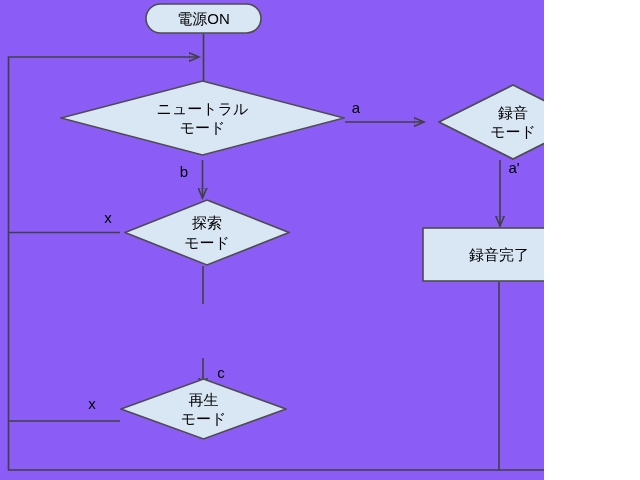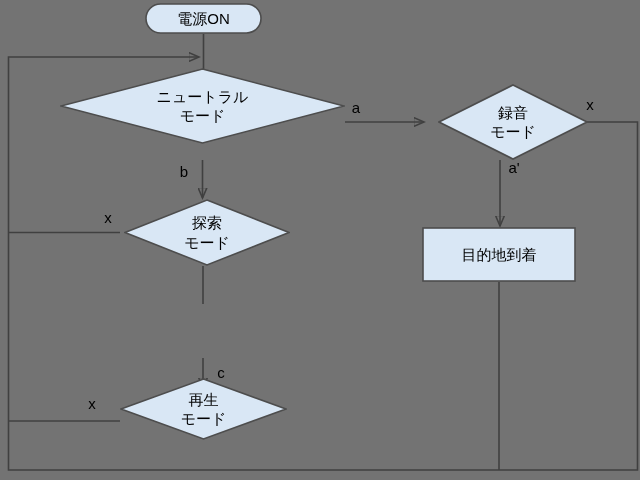--- a/index.html
+++ b/index.html
@@ -1,17 +1,17 @@
 <!DOCTYPE html>
 <html><head>
 <meta charset="utf-8">
 <style>
   html,body{margin:0;padding:0;background:#ffffff;}
   .canvas{
-    position:relative;width:640px;height:480px;background:#737373;overflow:hidden;
+    position:relative;width:544px;height:480px;background:#8b5cf6;overflow:hidden;
     font-family:"Liberation Sans","DejaVu Sans",sans-serif;color:#000;
   }
   .wires{position:absolute;left:0;top:0;width:640px;height:480px;}
   .wires path, .wires line{stroke:#404040;stroke-width:1.6;fill:none;}
   .node{position:absolute;}
   .node svg{position:absolute;left:0;top:0;display:block;}
   .node .shape{fill:#d9e7f5;stroke:#4d4d4d;stroke-width:1.6;}
   .nlabel{
     position:absolute;inset:0;display:flex;align-items:center;justify-content:center;
     text-align:center;white-space:pre-line;font-size:15px;line-height:1.3;color:#000;
@@ -45,41 +45,41 @@
     <path d="M120,421 L8.5,421"></path>
   </svg>
 
   <div class="node" style="left:145px;top:3px;width:117px;height:31px">
     <svg width="117" height="31">
         <rect class="shape" x="1" y="1" width="115" height="29" rx="14.5" ry="14.5"></rect>
       </svg>
     <div class="nlabel">電源ON</div>
   </div>
 
-  <div class="node" style="left:60px;top:68px;width:285px;height:76px">
+  <div class="node" style="left:60px;top:80px;width:285px;height:76px">
     <svg width="285" height="76">
         <polygon class="shape" points="142.5,1 284,38 142.5,75 1,38"></polygon>
       </svg>
     <div class="nlabel">ニュートラル
 モード</div>
   </div>
 
   <div class="node" style="left:438px;top:84px;width:150px;height:76px">
     <svg width="150" height="76">
         <polygon class="shape" points="75,1 149,38 75,75 1,38"></polygon>
       </svg>
     <div class="nlabel">録音
 モード</div>
   </div>
 
   <div class="node" style="left:422px;top:227px;width:154px;height:55px">
     <svg width="154" height="55">
         <rect class="shape" x="1" y="1" width="152" height="53"></rect>
       </svg>
-    <div class="nlabel">目的地到着</div>
+    <div class="nlabel">録音完了</div>
   </div>
 
   <div class="node" style="left:124px;top:199px;width:166px;height:67px">
     <svg width="166" height="67">
         <polygon class="shape" points="83,1 165,33.5 83,66 1,33.5"></polygon>
       </svg>
     <div class="nlabel">探索
 モード</div>
   </div>
 

